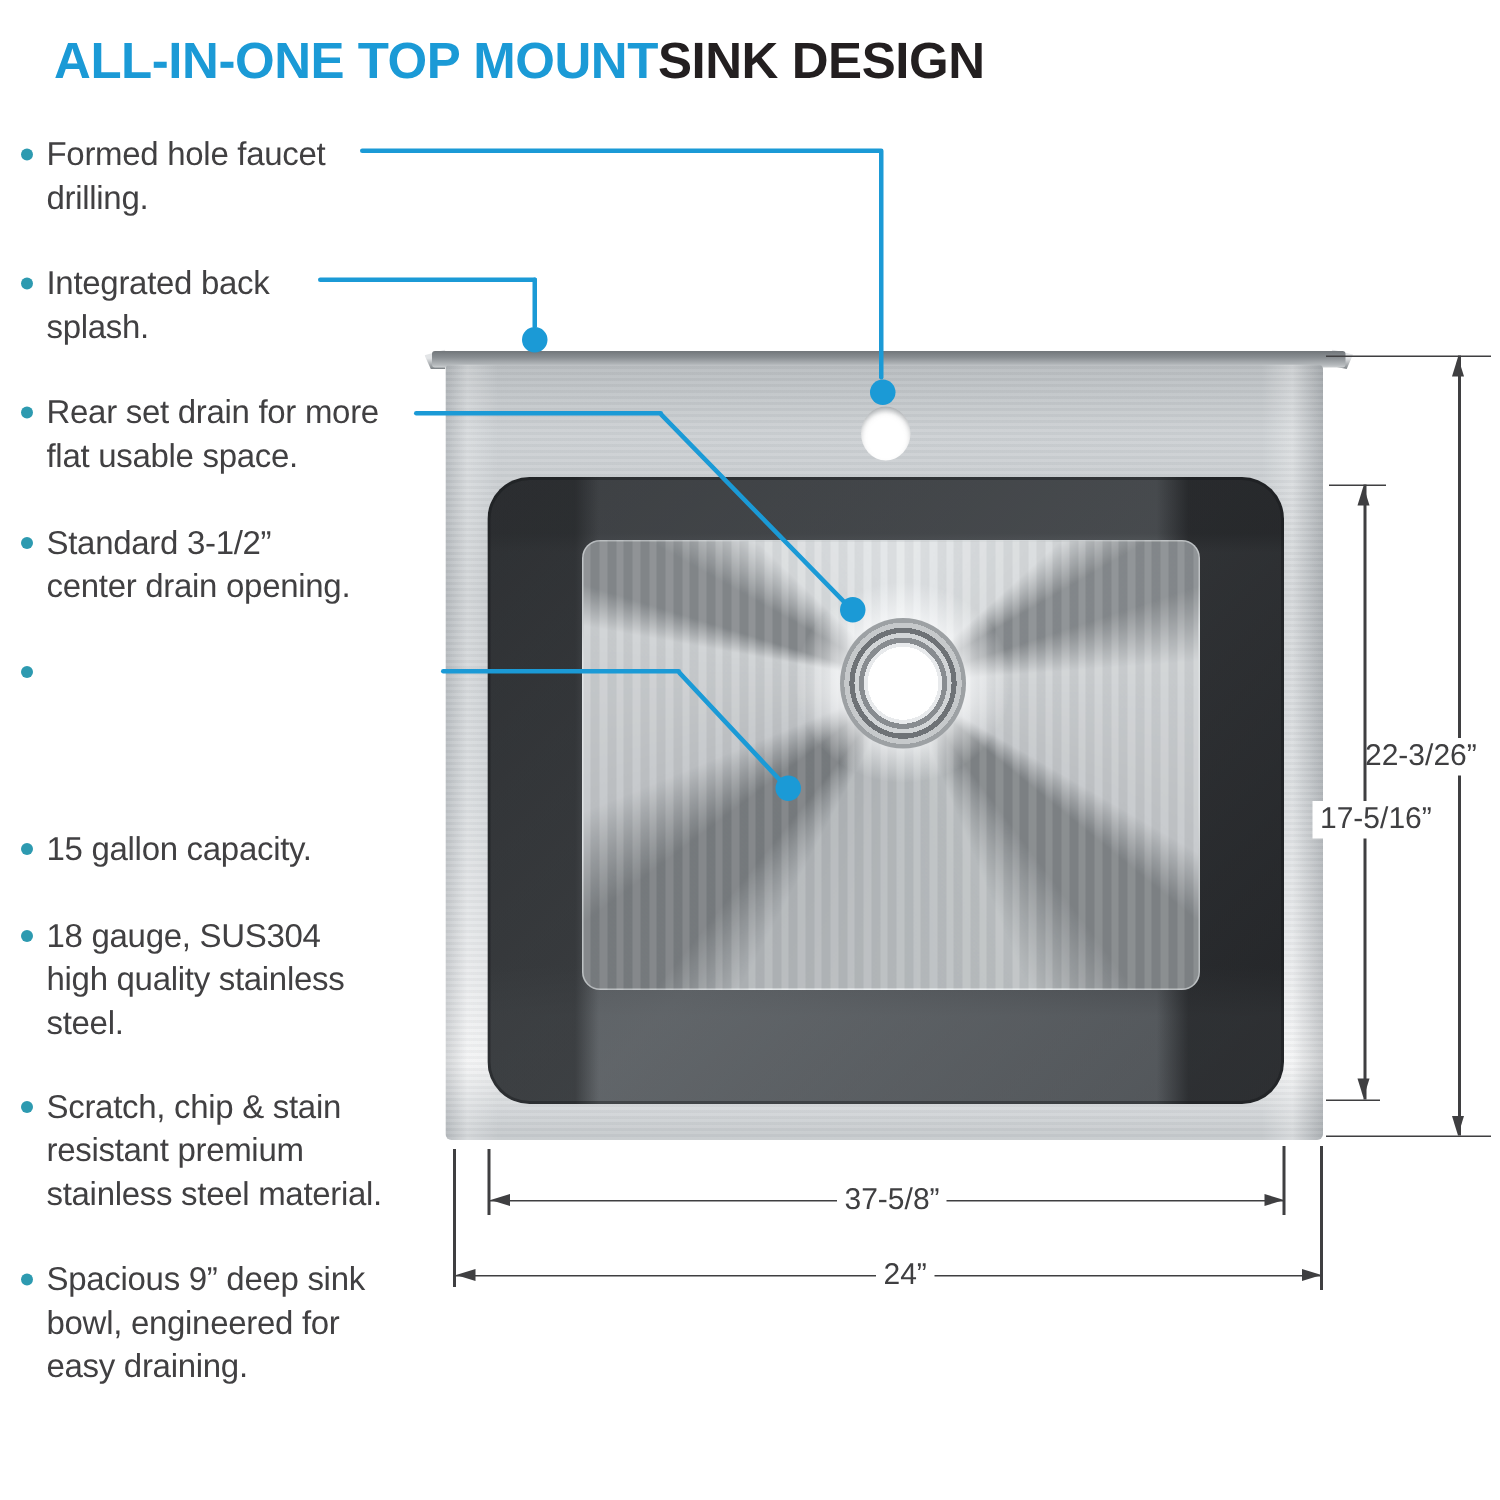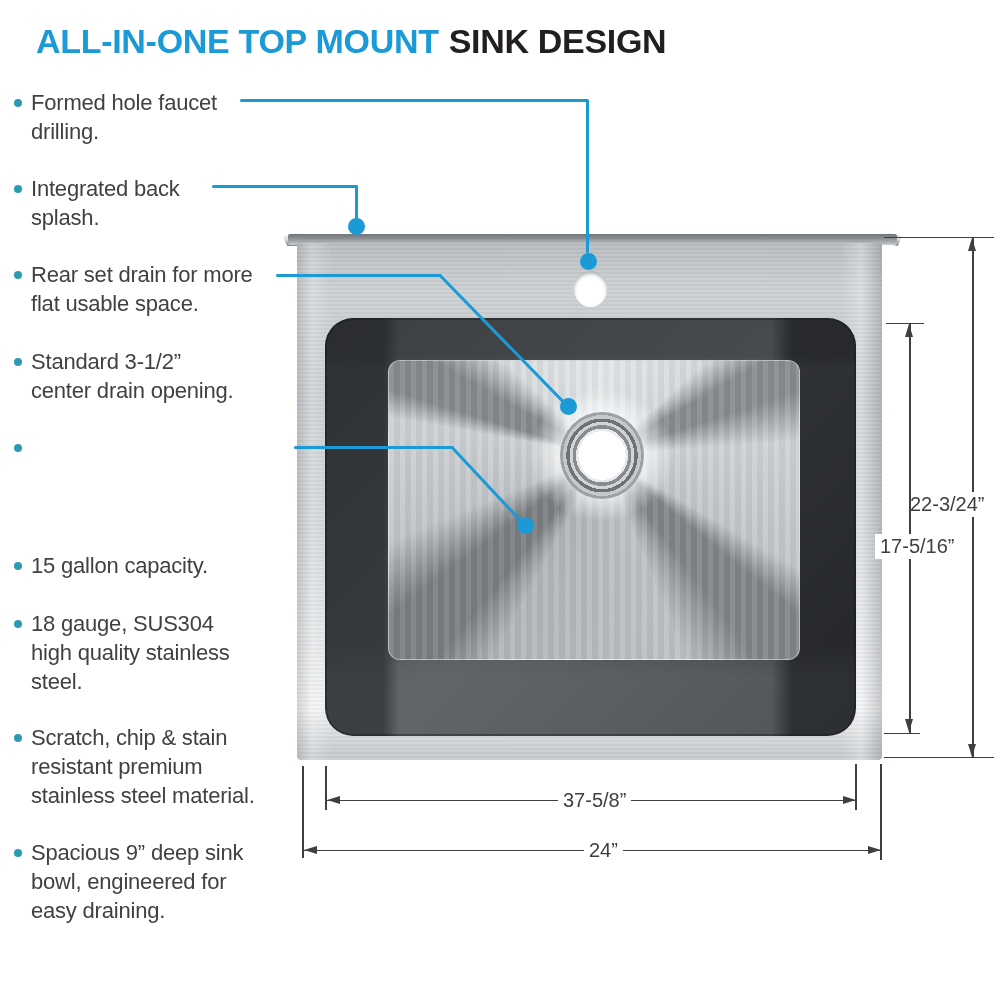--- a/index.html
+++ b/index.html
@@ -8,21 +8,21 @@
     --text-dark:#414042;
     --title-dark:#231f20;
     --dim-color:#3f3f41;
   }
   *{margin:0;padding:0;box-sizing:border-box;}
   body{background:#fff;font-family:"Liberation Sans","DejaVu Sans",sans-serif;}
   .canvas{position:relative;width:1000px;height:1000px;background:#fff;overflow:hidden;}
 
   .title{position:absolute;left:36px;top:22px;font-size:34px;font-weight:700;letter-spacing:-.3px;white-space:nowrap;}
   .t-blue{color:var(--accent-blue);}
-  .t-dark{color:var(--title-dark);margin-left:10px;}
+  .t-dark{color:var(--title-dark);}
 
   .feature{position:absolute;left:14px;width:302px;display:flex;gap:9px;}
   .bdot{flex:none;width:8px;height:8px;border-radius:50%;background:var(--bullet-teal);margin-top:11px;}
   .ftext{font-size:22px;line-height:29px;color:var(--text-dark);white-space:pre-line;letter-spacing:-.2px;}
 
   
   .strip{position:absolute;left:288px;top:234px;width:609px;height:11px;border-radius:2px;
     background:linear-gradient(180deg,#71767a,#8a8f93 40%,#b6babd 85%,#cdd0d2);}
   .lip{position:absolute;width:14px;height:13px;background:linear-gradient(180deg,#e3e5e7 45%,#7d8286);}
   .lip.l{left:283px;top:233px;clip-path:polygon(0 30%,100% 0,100% 100%,30% 100%);}
@@ -146,21 +146,21 @@
 
   <div class="cl h" style="left:294px;top:446px;width:160px"></div>
   <div class="cl d" style="left:452px;top:446px;width:108px;transform:rotate(46.9deg)"></div>
   <div class="dot" style="left:517px;top:517px"></div>
 
   <div class="dl h" style="left:884px;top:236.5px;width:110px"></div>
   <div class="dl h" style="left:884px;top:756.5px;width:110px"></div>
   <div class="dl v" style="left:972px;top:237px;height:520px"></div>
   <div class="arr up" style="left:968px;top:238px"></div>
   <div class="arr dn" style="left:968px;top:744px"></div>
-  <div class="dim-label" style="left:905px;top:492px">22-3/24”</div>
+  <div class="dim-label" style="left:905px;top:492px">22-3/26”</div>
 
   <div class="dl h" style="left:886px;top:322.5px;width:38px"></div>
   <div class="dl h" style="left:884px;top:732.5px;width:36px"></div>
   <div class="dl v" style="left:909px;top:323px;height:410px"></div>
   <div class="arr up" style="left:905px;top:324px"></div>
   <div class="arr dn" style="left:905px;top:719px"></div>
   <div class="dim-label" style="left:875px;top:534px">17-5/16”</div>
 
   <div class="dl v" style="left:325px;top:766px;height:44px"></div>
   <div class="dl v" style="left:855px;top:764px;height:46px"></div>

